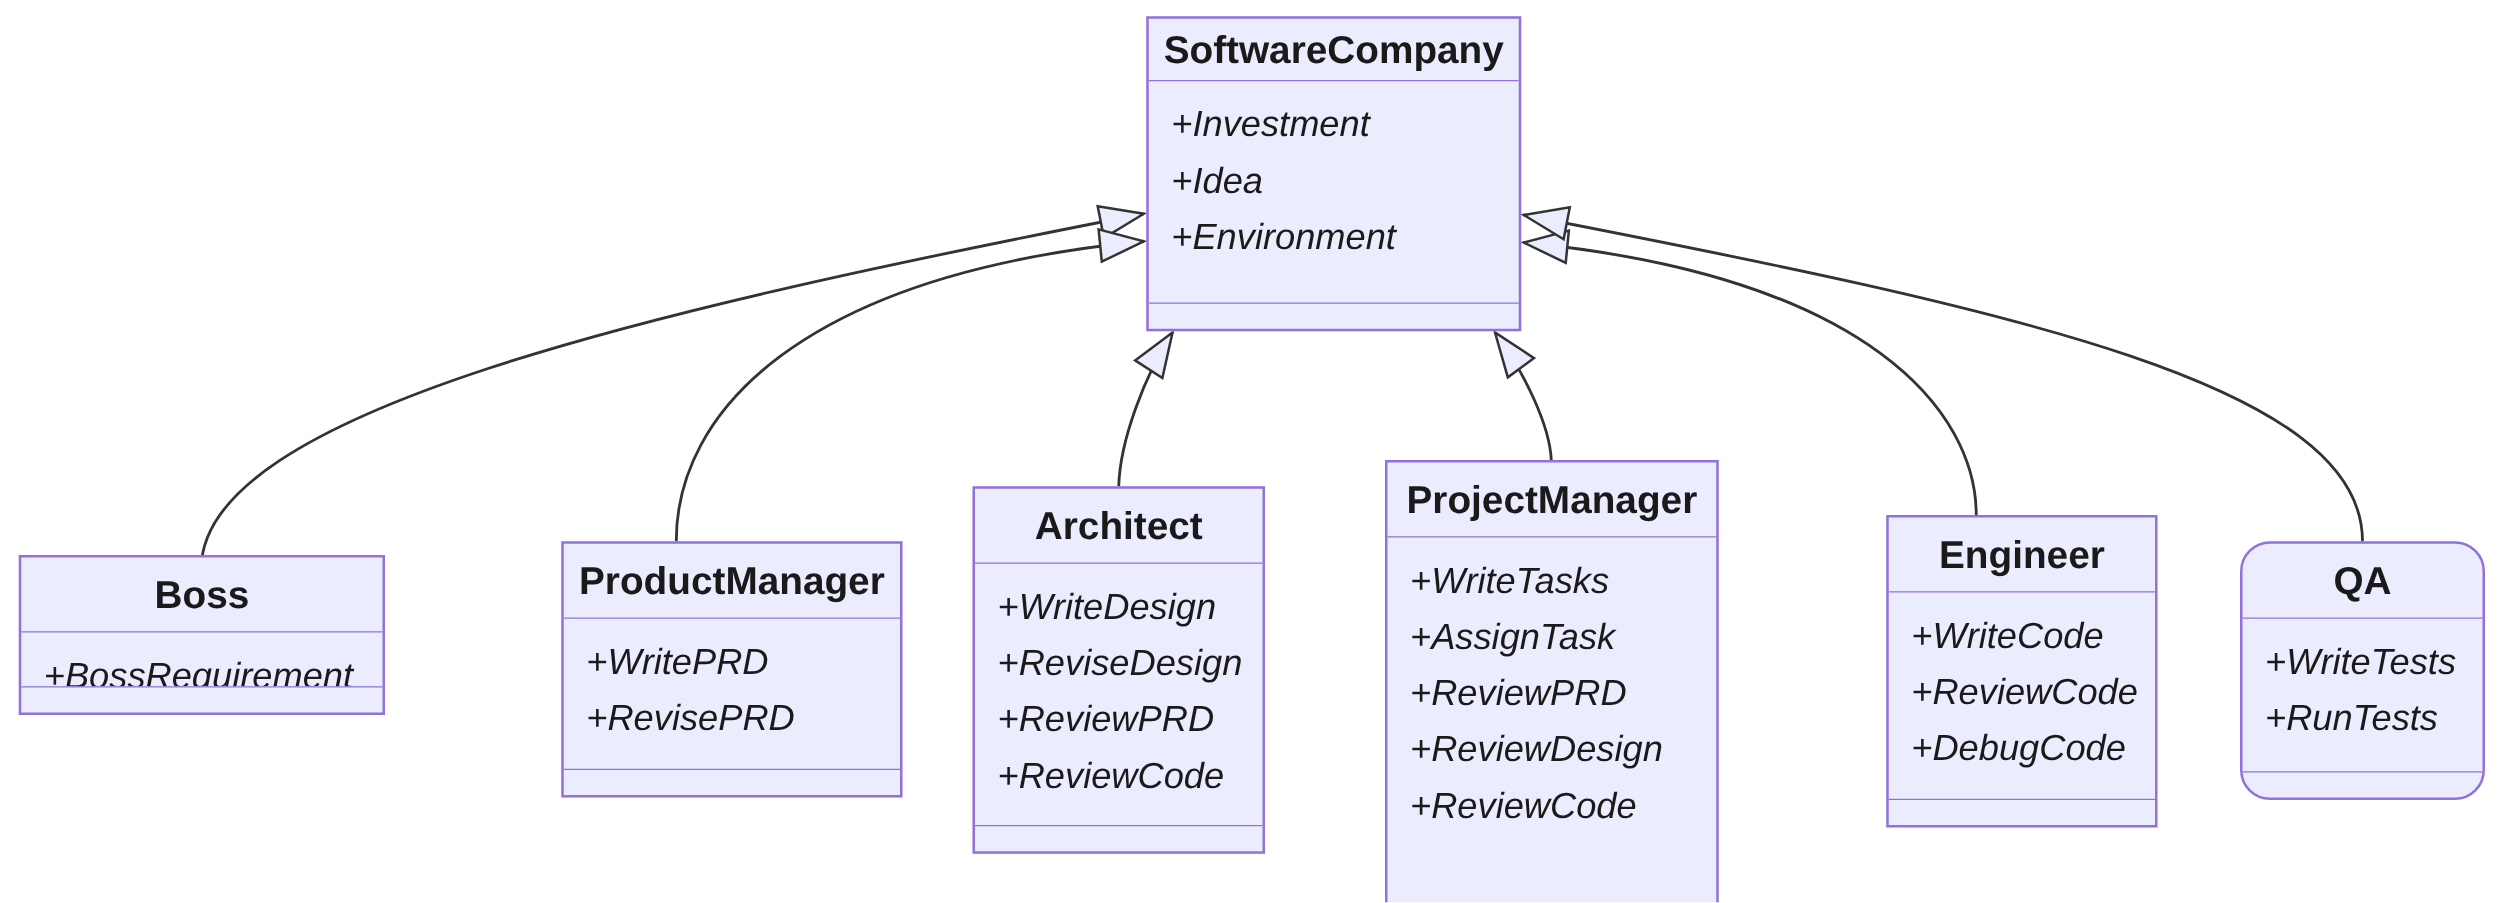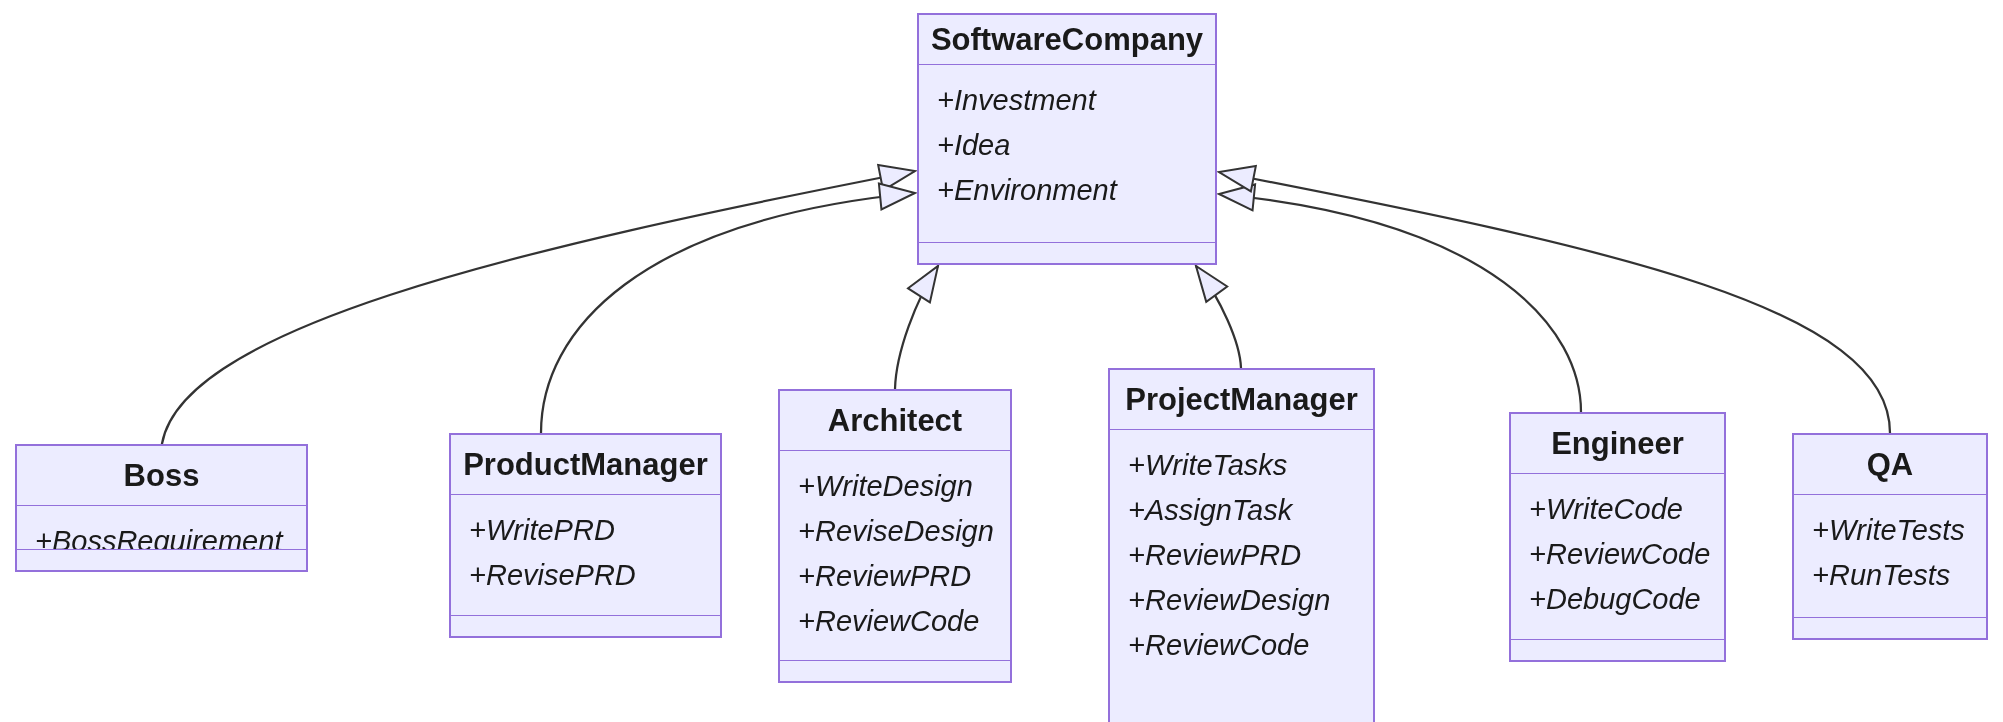--- a/index.html
+++ b/index.html
@@ -75,21 +75,21 @@
     border-top: 1.5px solid var(--node-border);
   }
   
   .c-software { left: 917px;  top: 13px;  width: 300px; height: 252px; }
   .c-software .uml-title { height: 50px; }
   .c-boss     { left: 15px;   top: 444px; width: 293px; height: 128px; }
   .c-prodmgr  { left: 405px;  top: 433px; width: 273px; height: 205px; margin-left: 44px; }
   .c-arch     { left: 778px;  top: 389px; width: 234px; height: 294px; }
   .c-projmgr  { left: 1108px; top: 368px; width: 267px; height: 436px; }
   .c-eng      { left: 1473px; top: 412px; width: 217px; height: 250px; margin-left: 36px; }
-  .c-qa       { left: 1792px; top: 433px; width: 196px; height: 207px; }
+  .c-qa       { left: 1792px; top: 433px; width: 196px; height: 207px; border-radius: 24px; }
 </style>
 </head>
 <body>
 
 <div class="canvas">
 
   <svg class="edges" viewBox="0 0 2003 722" xmlns="http://www.w3.org/2000/svg">
     <defs>
       <marker id="tri" markerUnits="userSpaceOnUse" markerWidth="40" markerHeight="32" refX="36" refY="14" orient="auto" overflow="visible">
         <path class="arrowhead" d="M 1 1 L 36 14 L 1 27 Z"></path>

